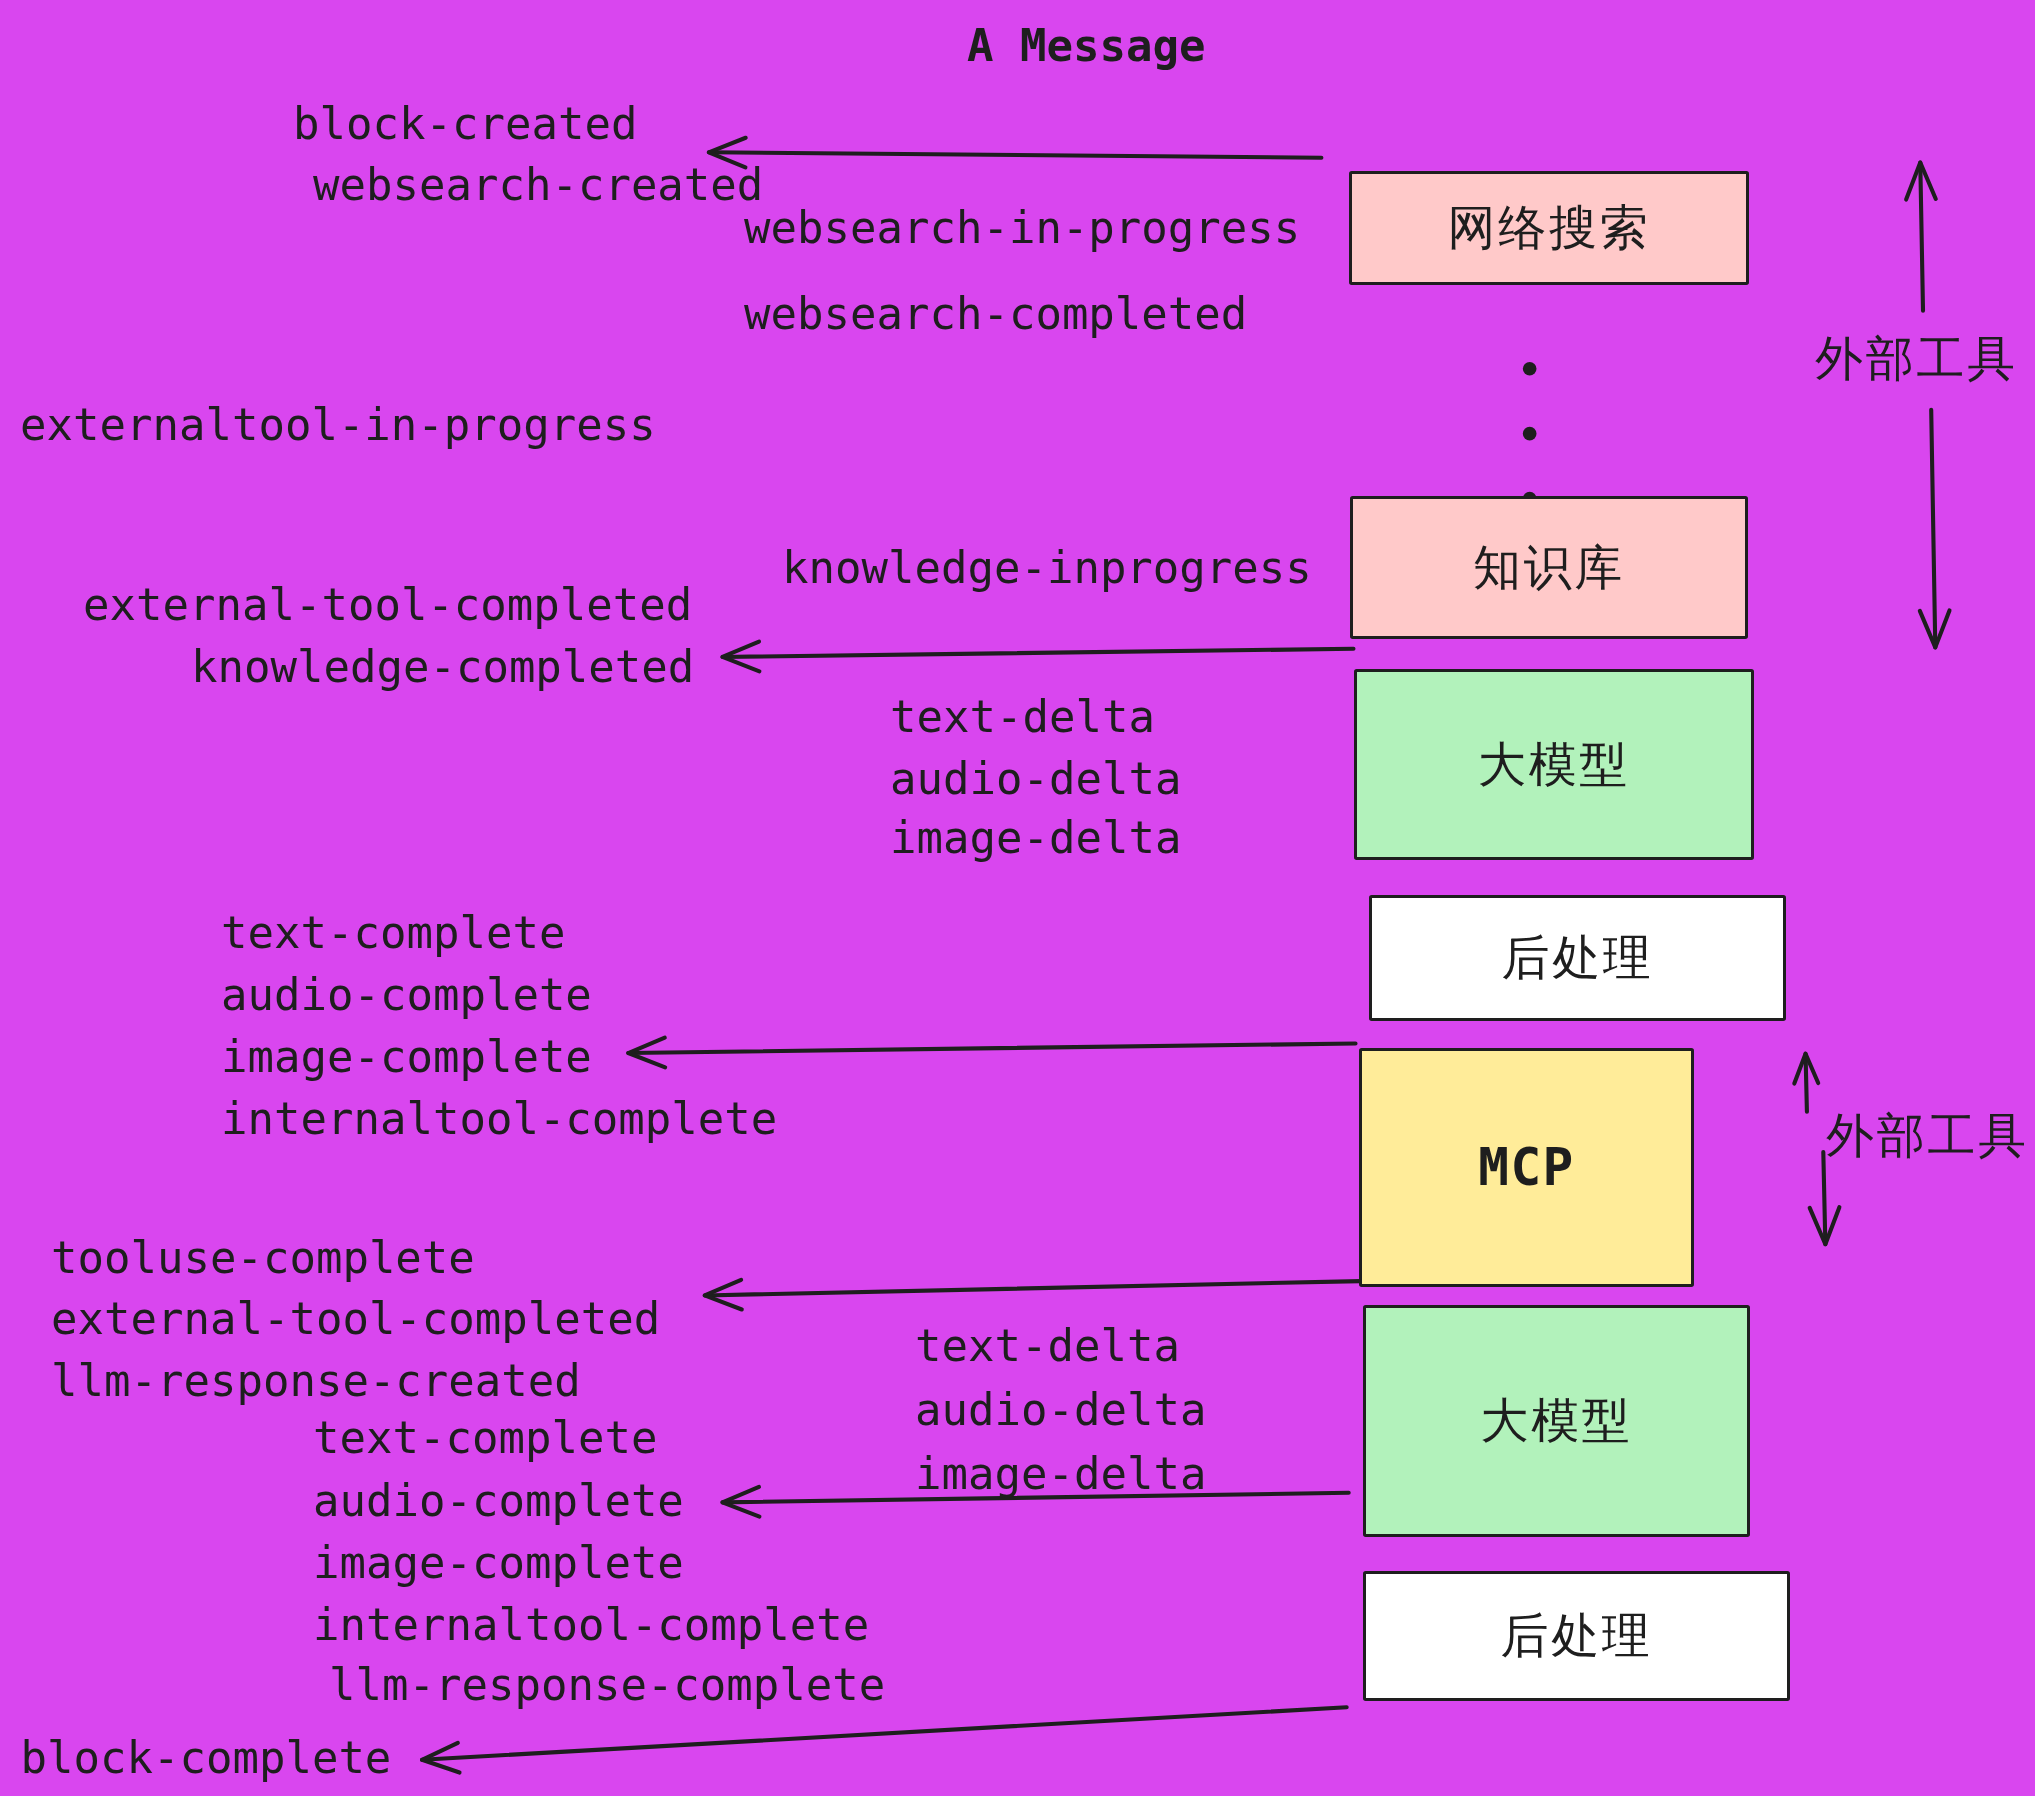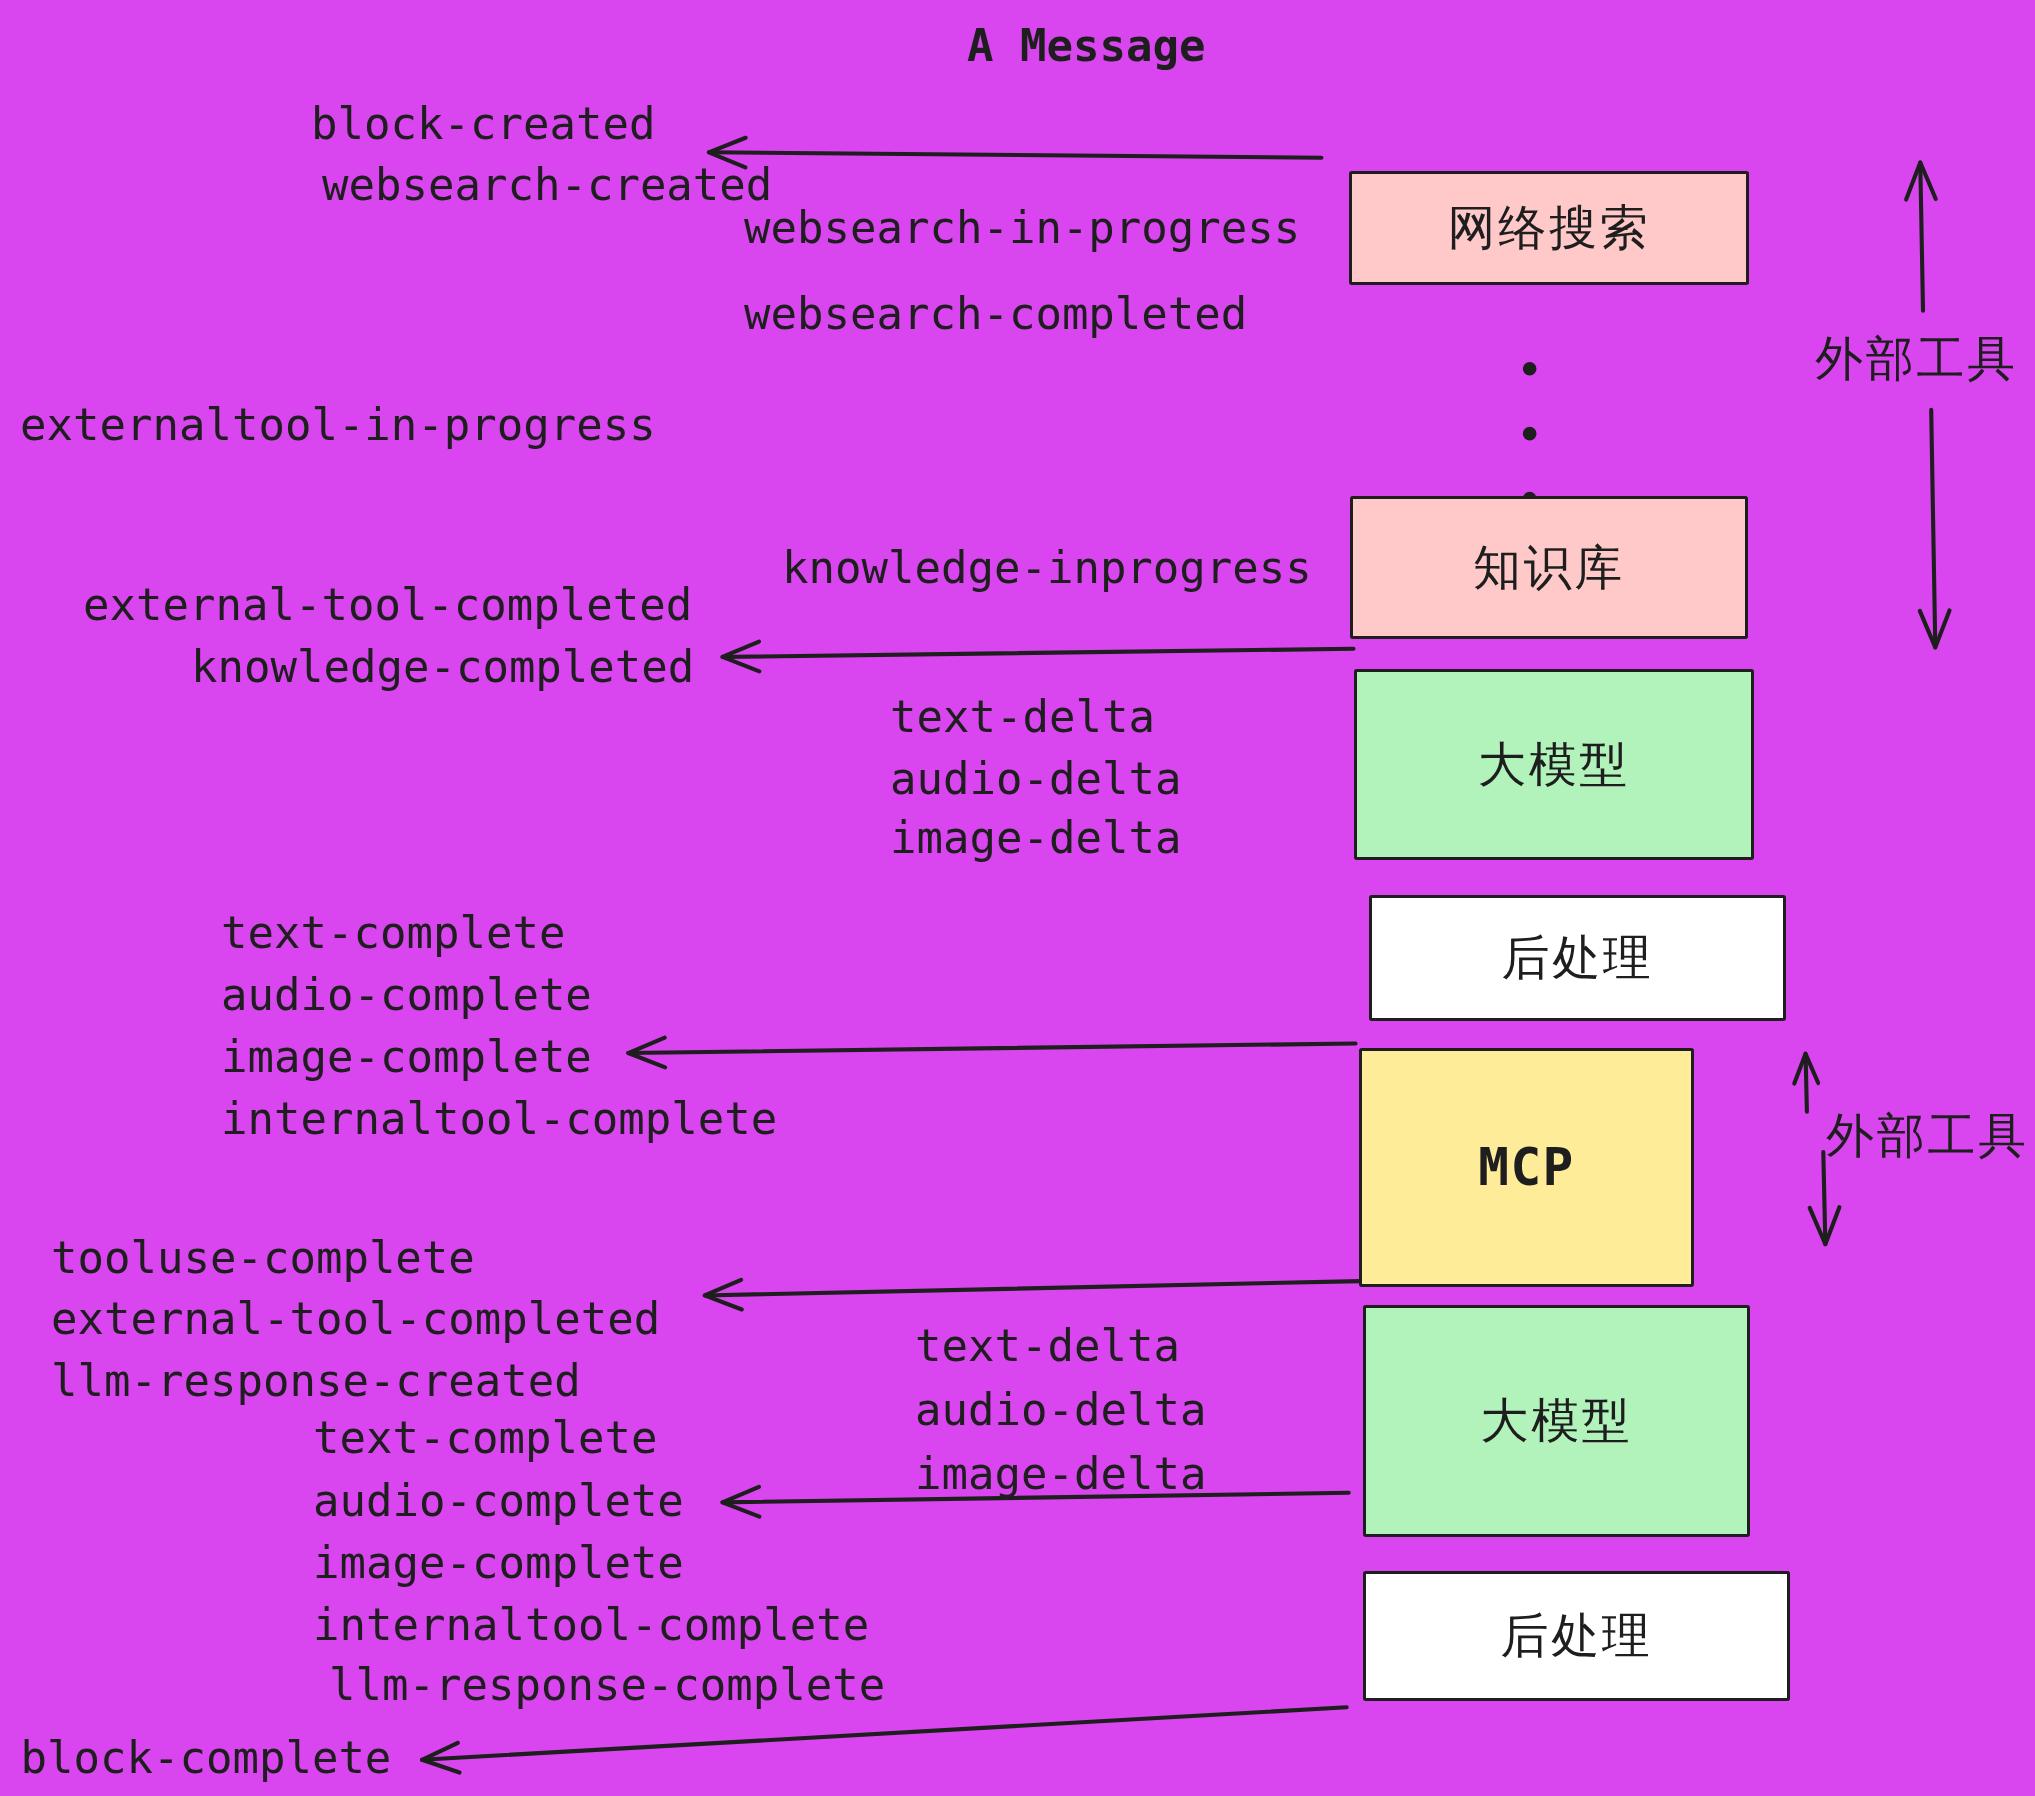--- a/index.html
+++ b/index.html
@@ -108,22 +108,22 @@
       </g>
     </svg>
   <div class="title" style="left:967px;top:45px;">A Message</div>
 <div class="box" style="left: 1349px; top: 171px; width: 400px; height: 114px; background: rgb(255, 201, 201);">网络搜索</div>
     <div class="box" style="left: 1350px; top: 496px; width: 398px; height: 143px; background: rgb(255, 201, 201);">知识库</div>
     <div class="box" style="left: 1354px; top: 669px; width: 400px; height: 191px; background: rgb(178, 242, 187);">大模型</div>
     <div class="box" style="left: 1369px; top: 895px; width: 417px; height: 126px; background: rgb(255, 255, 255);">后处理</div>
     <div class="box mono" style="left: 1359px; top: 1048px; width: 335px; height: 239px; background: rgb(255, 236, 153);">MCP</div>
     <div class="box" style="left: 1363px; top: 1305px; width: 387px; height: 232px; background: rgb(178, 242, 187);">大模型</div>
     <div class="box" style="left: 1363px; top: 1571px; width: 427px; height: 130px; background: rgb(255, 255, 255);">后处理</div>
-    <div class="evt" style="left: 311px; top: 123px; text-align: center;">block-created</div>
-    <div class="evt" style="left: 313px; top: 184px; margin-left: 9px;">websearch-created</div>
+    <div class="evt" style="left: 293px; top: 123px; text-align: center;">block-created</div>
+    <div class="evt" style="left: 313px; top: 184px;">websearch-created</div>
     <div class="evt" style="left: 744px; top: 227px;">websearch-in-progress</div>
     <div class="evt" style="left: 744px; top: 313px;">websearch-completed</div>
     <div class="evt" style="left: 20px; top: 424px;">externaltool-in-progress</div>
     <div class="evt" style="left: 782px; top: 567px;">knowledge-inprogress</div>
     <div class="evt" style="left: 83px; top: 604px;">external-tool-completed</div>
     <div class="evt" style="left: 191px; top: 666px;">knowledge-completed</div>
     <div class="evt" style="left: 890px; top: 716px;">text-delta</div>
     <div class="evt" style="left: 890px; top: 778px;">audio-delta</div>
     <div class="evt" style="left: 890px; top: 837px;">image-delta</div>
     <div class="evt" style="left: 221px; top: 932px;">text-complete</div>

